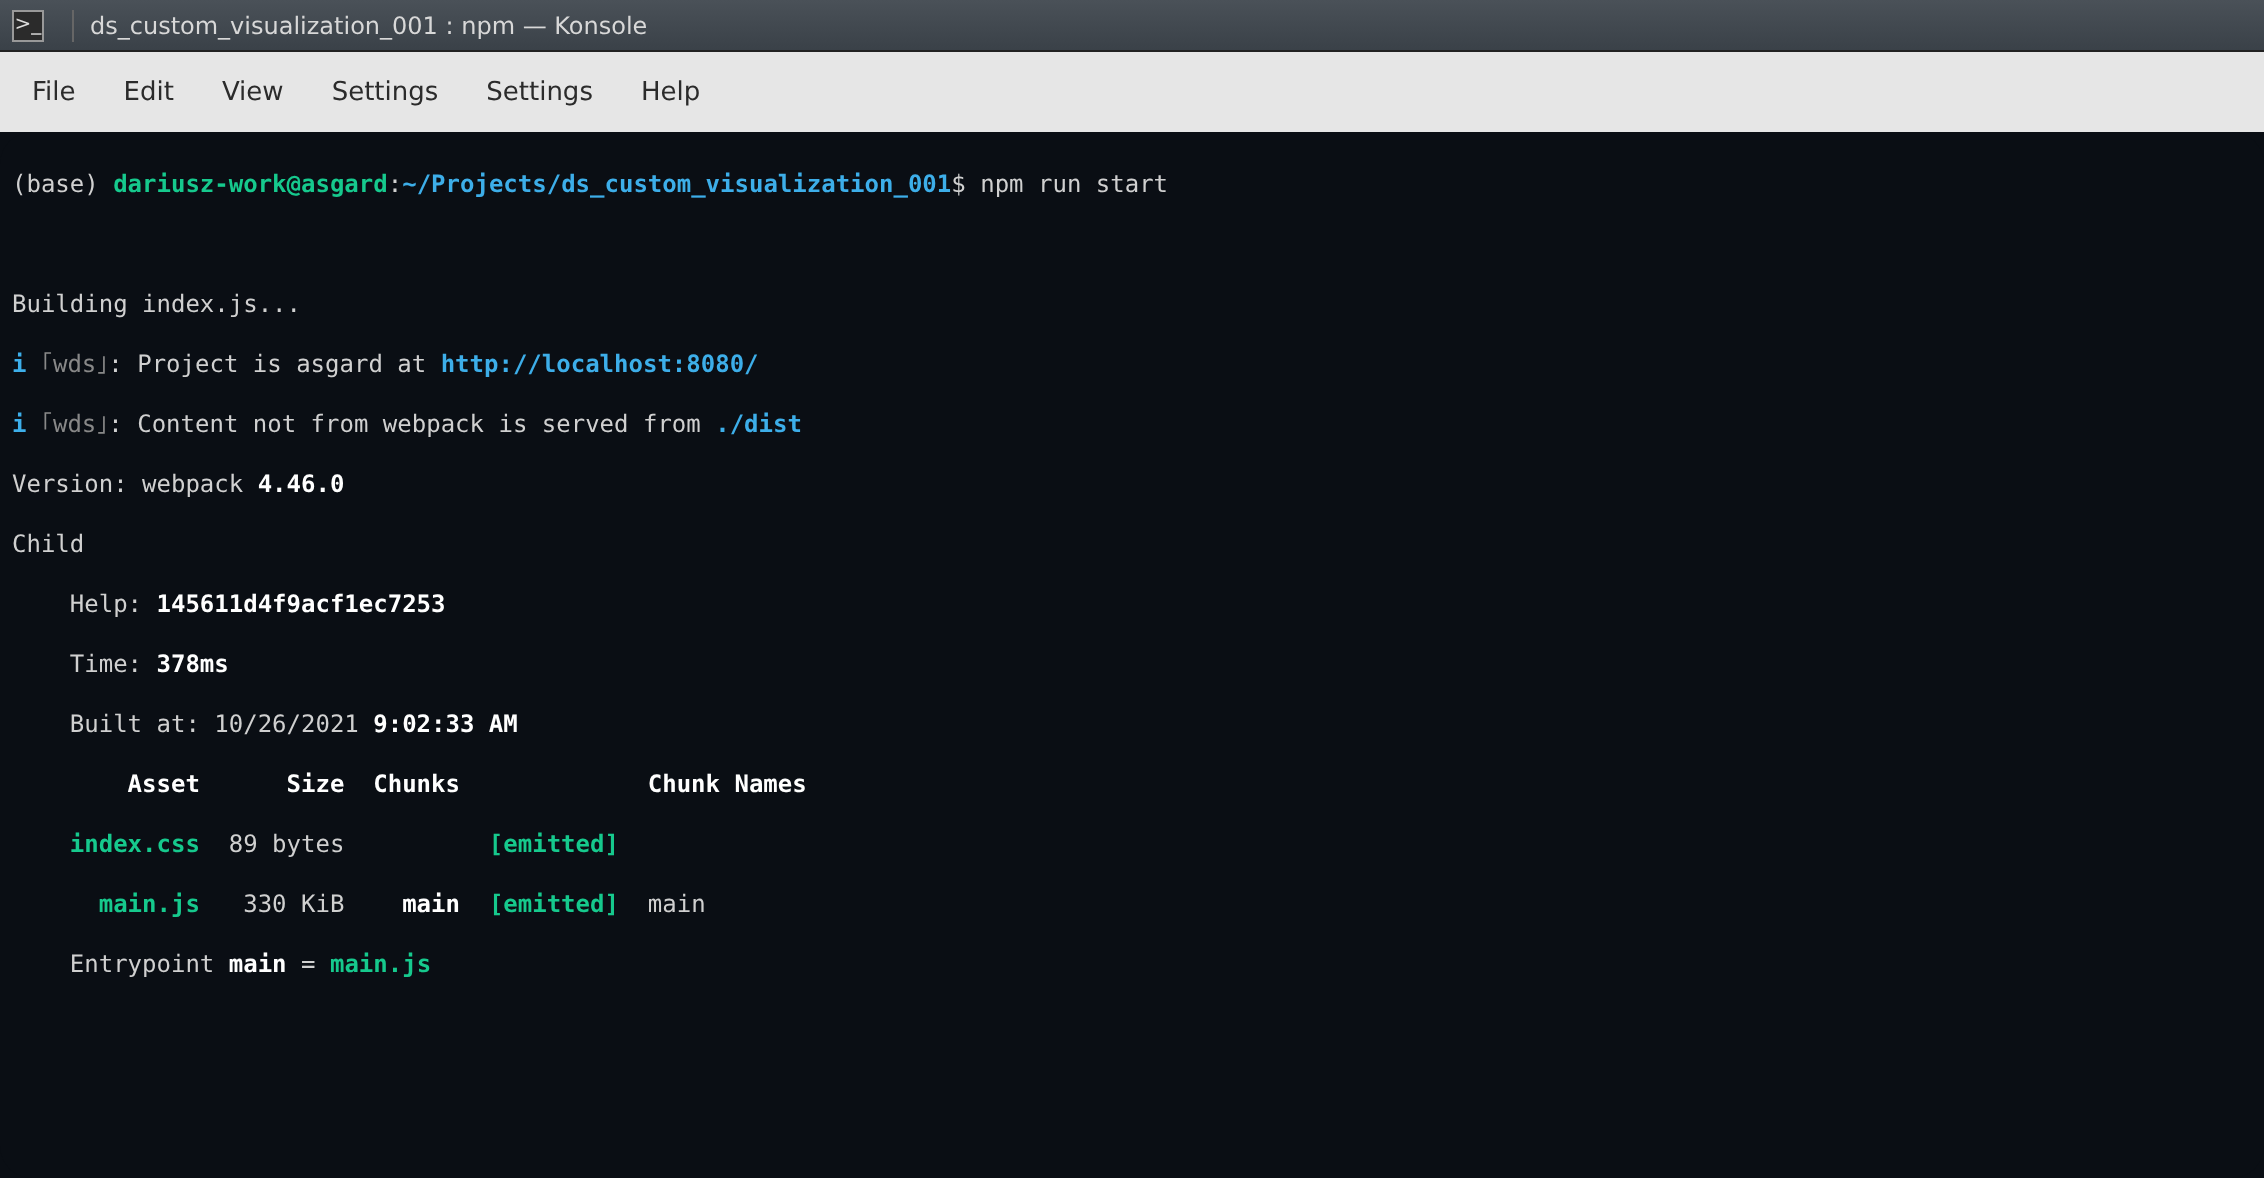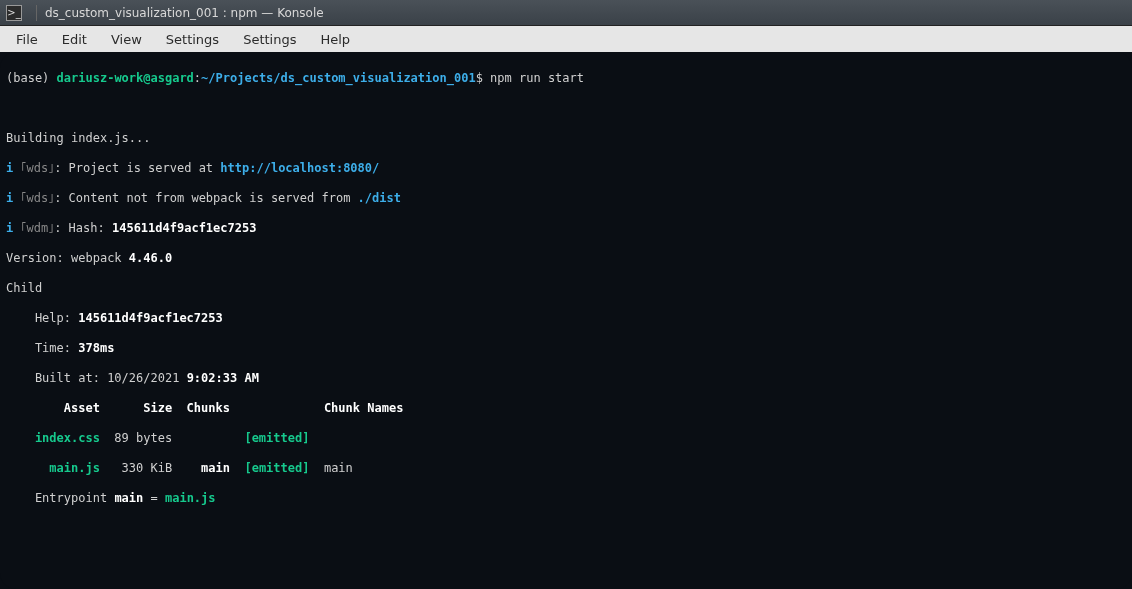--- a/index.html
+++ b/index.html
@@ -38,21 +38,21 @@
       border: 1px solid #999;
     }
     .titlebar-sep {
       width: 1px;
       height: 16px;
       background: #666;
       margin: 0 8px;
     }
     .menubar {
       background: #e6e6e6;
-      height: 26px;
+      height: 40px;
       display: flex;
       align-items: center;
       padding: 0 4px;
       gap: 0;
       font-family: "DejaVu Sans", "Segoe UI", sans-serif;
       font-size: 13px;
       color: #2b2b2b;
     }
     .menu-item {
       padding: 4px 12px;
@@ -94,23 +94,22 @@
   <span class="menu-item">Settings</span>
   <span class="menu-item">Settings</span>
   <span class="menu-item">Help</span>
 </div>
 
 <div class="terminal">
 <span class="ln"><span class="white">(base) </span><span class="bgreen">dariusz-work@asgard</span><span class="white">:</span><span class="bcyan">~/Projects/ds_custom_visualization_001</span><span class="white">$</span><span class="white"> npm run start</span></span>
 <span class="ln"></span>
 <span class="ln"></span>
 <span class="ln white">Building index.js...</span>
-<span class="ln"><span class="bblue">i</span><span class="dimbox"> </span><span class="dimbox">｢wds｣</span><span class="white">: Project is served at </span><span class="bcyan">http://localhost:8080/</span></span>
+<span class="ln"><span class="bblue">i</span><span class="dimbox"> </span><span class="dimbox">｢wds｣</span><span class="white">: Project is asgard at </span><span class="bcyan">http://localhost:8080/</span></span>
 <span class="ln"><span class="bblue">i</span><span class="dimbox"> </span><span class="dimbox">｢wds｣</span><span class="white">: Content not from webpack is served from </span><span class="bcyan">./dist</span></span>
-<span class="ln"><span class="bblue">i</span><span class="dimbox"> </span><span class="dimbox">｢wdm｣</span><span class="white">: Hash: </span><span class="bwhite">145611d4f9acf1ec7253</span></span>
 <span class="ln"><span class="white">Version: webpack </span><span class="bwhite">4.46.0</span></span>
 <span class="ln white">Child</span>
 <span class="ln"><span class="white">    Help: </span><span class="bwhite">145611d4f9acf1ec7253</span></span>
 <span class="ln"><span class="white">    Time: </span><span class="bwhite">378ms</span></span>
 <span class="ln"><span class="white">    Built at: 10/26/2021 </span><span class="bwhite">9:02:33 AM</span></span>
 <span class="ln bwhite">        Asset      Size  Chunks             Chunk Names</span>
 <span class="ln"><span class="bgreen">    index.css</span><span class="white">  89 bytes          </span><span class="bgreen">[emitted]</span><span class="white">  </span></span>
 <span class="ln"><span class="bgreen">      main.js</span><span class="white">   330 KiB    </span><span class="bwhite">main</span><span class="white">  </span><span class="bgreen">[emitted]</span><span class="white">  main</span></span>
 <span class="ln"><span class="white">    Entrypoint </span><span class="bwhite">main</span><span class="white"> = </span><span class="bgreen">main.js</span></span>
 

